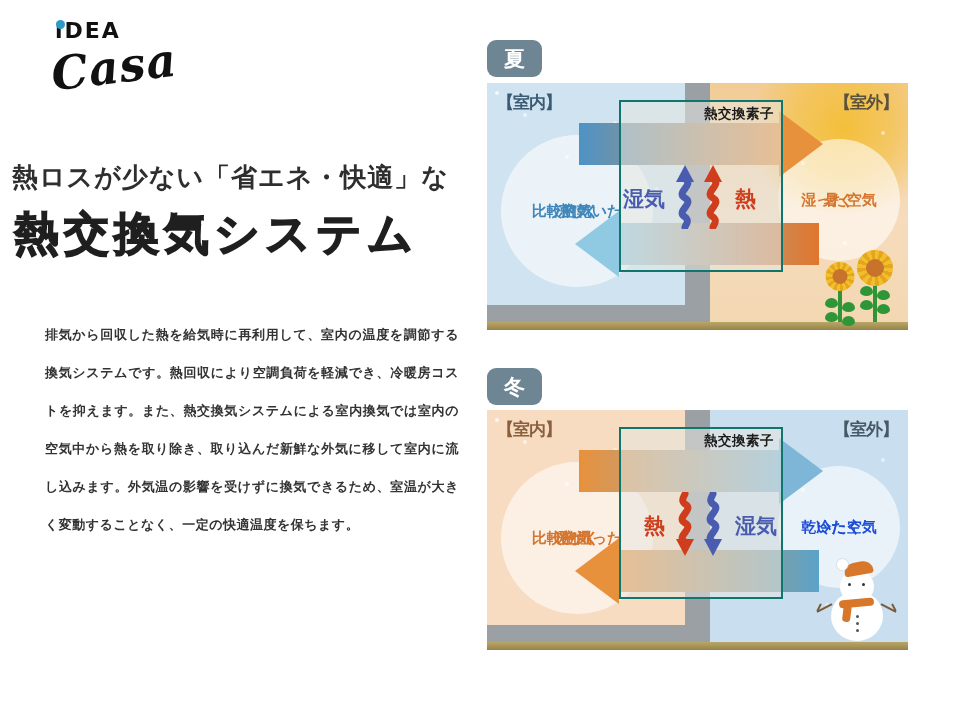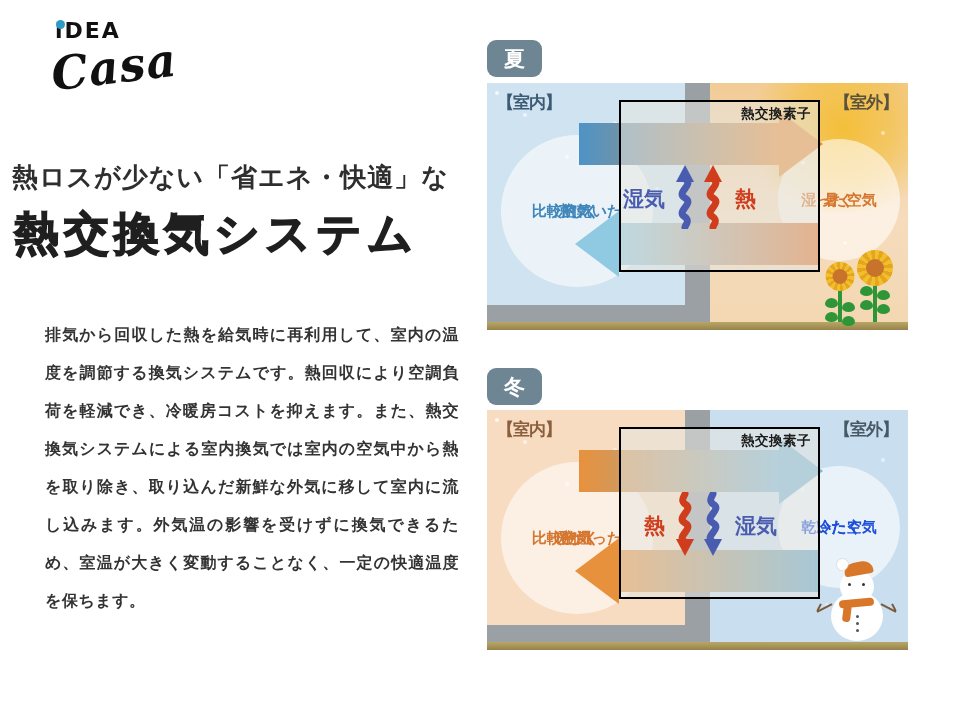--- a/index.html
+++ b/index.html
@@ -14,21 +14,21 @@
   .logo-dot{position:absolute;width:9px;height:9px;border-radius:50%;background:#2e9bc6;
     top:0px;left:1px;}
   .logo-script{font-family:"DejaVu Serif",serif;font-style:italic;font-weight:bold;
     font-size:46px;line-height:1;color:#111;display:inline-block;
     transform:rotate(-7deg);margin:2px 0 0 -4px;letter-spacing:1px;}
   .headline-sub{position:absolute;left:12px;top:160px;font-size:26px;font-weight:bold;
     letter-spacing:1px;color:#2e2e2e;white-space:nowrap;}
   .headline-main{position:absolute;left:14px;top:204px;font-family:"DejaVu Sans",sans-serif;
     font-size:45px;font-weight:900;letter-spacing:5px;color:#1f1f1f;white-space:nowrap;text-align:center;
     -webkit-text-stroke:1.5px #1f1f1f;}
-  .description{position:absolute;left:45px;top:316px;width:414px;font-size:16px;
+  .description{position:absolute;left:45px;top:316px;width:414px;font-size:13px;
     font-weight:bold;line-height:38px;color:#333;text-align:justify;letter-spacing:0.5px;}
 
   
   .season-tag{position:absolute;background:#6e8593;color:#fff;font-size:21px;font-weight:bold;
     border-radius:9px;padding:6px 17px;line-height:1.2;}
   .tag-summer{left:487px;top:40px;}
   .tag-winter{left:487px;top:368px;}
 
   
   .diagram{position:absolute;left:487px;width:421px;overflow:hidden;}
@@ -79,21 +79,21 @@
   .diag-summer .arrow-top .ah-right{border-left-color:#e8913c;}
   .diag-summer .arrow-bottom{background:linear-gradient(90deg,#8fc9e2,#e0762d);}
   .diag-summer .arrow-bottom .ah-left{border-right-color:#8fc9e2;}
   .diag-winter .arrow-top{background:linear-gradient(90deg,#e8913c,#7db6d6);}
   .diag-winter .arrow-top .ah-right{border-left-color:#7db6d6;}
   .diag-winter .arrow-bottom{background:linear-gradient(90deg,#e8913c,#5ba3c9);}
   .diag-winter .arrow-bottom .ah-left{border-right-color:#e8913c;}
 
   
   .exchanger{left:132px;top:17px;width:160px;height:168px;
-    background:rgba(230,230,224,0.55);border:2px solid #000000;padding-left:37px;}
+    background:rgba(230,230,224,0.55);border:2px solid #0f766e;}
   .exchanger-label{top:3px;right:7px;font-size:13.5px;font-weight:bold;color:#1b1b1b;
     letter-spacing:0.5px;}
 
   
   .squiggle-svg{left:184px;top:82px;}
   .diag-winter .squiggle-svg{transform:rotate(180deg);}
   .sq-blue path{stroke:#4a5cb0;}  .sq-blue polygon{fill:#4a5cb0;}
   .sq-red path{stroke:#cf3d1d;}   .sq-red polygon{fill:#cf3d1d;}
   .flow-label{top:106px;font-size:21px;font-weight:bold;line-height:20px;}
   .flow-left{left:98px;width:80px;text-align:right;}

